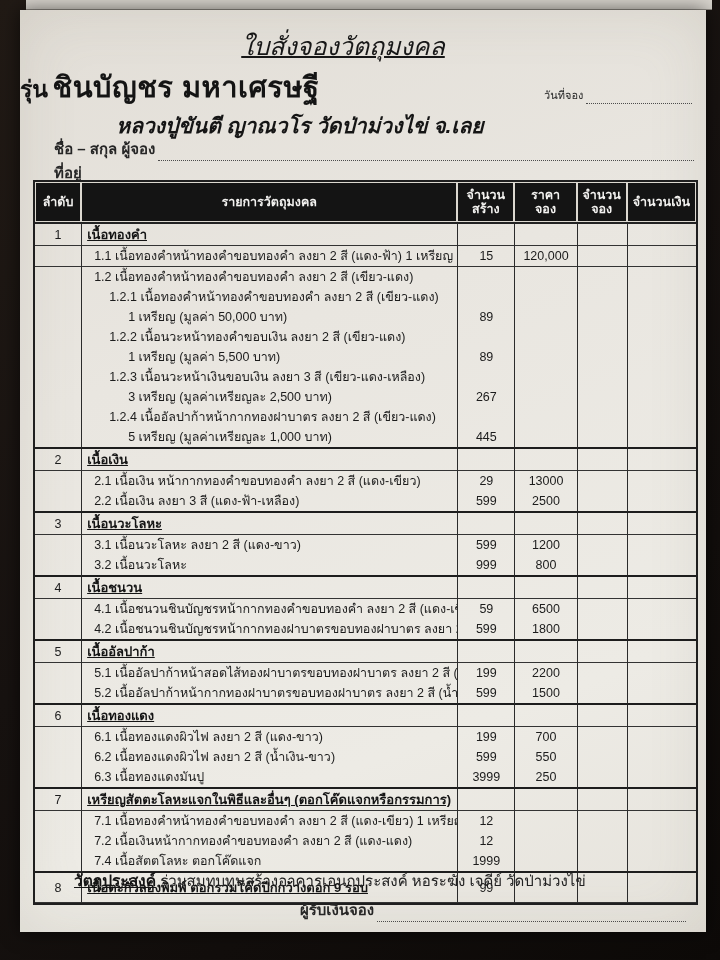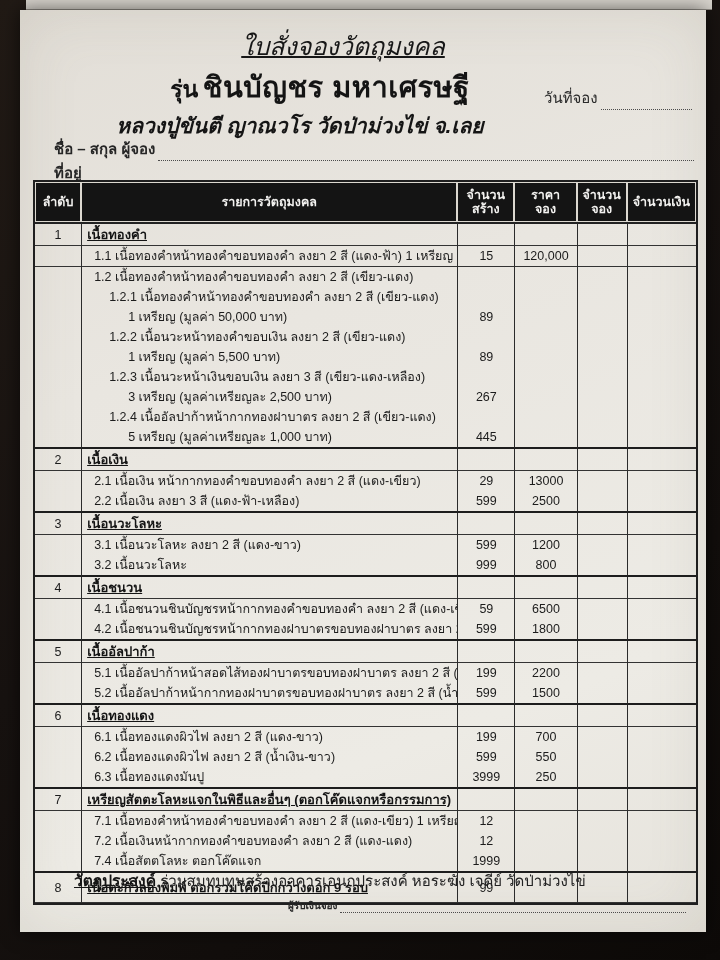--- a/index.html
+++ b/index.html
@@ -18,27 +18,27 @@
     background:linear-gradient(160deg,#e2ded7 0%,#e9e6e0 35%,#edebe5 75%,#e6e3dc 100%);
     box-shadow:0 0 18px rgba(0,0,0,.6), inset 0 0 60px rgba(120,110,95,.14);
   }
   
   .title{
     position:absolute;top:16px;left:0;width:646px;text-align:center;
     font-size:25px;font-weight:normal;font-style:italic;
     text-decoration:underline;text-decoration-thickness:2px;color:#171717;
   }
   .series{
-    position:absolute;top:54px;left:0;width:600px;text-align:center;color:#141414;
+    position:absolute;top:54px;left:0;width:600px;color:#141414;
   }
   .series .prefix{font-size:23px;font-weight:bold;}
   .series .name{font-size:29px;font-weight:bold;letter-spacing:.5px;}
   .date-field{
     position:absolute;top:76px;right:14px;width:148px;display:flex;align-items:flex-end;
-    font-size:15px;color:#2a2a2a;justify-content:space-between;
+    font-size:11px;color:#2a2a2a;justify-content:space-between;
   }
   .temple{
     position:absolute;top:99px;left:0;width:560px;text-align:center;
     font-size:21px;font-weight:bold;font-style:italic;color:#151515;
   }
   .fill-row{display:flex;align-items:flex-end;font-size:15px;font-weight:600;color:#262626;}
   .name-row{position:absolute;top:127px;left:34px;right:12px;}
   .addr-row{position:absolute;top:151px;left:34px;right:10px;}
   .dots{flex:1;margin-left:3px;border-bottom:1.5px dotted #4c4c4c;height:3px;}
   
@@ -66,22 +66,22 @@
   tr.b-thin td{border-bottom:1.3px solid #333;}
   tr.b-thick td{border-bottom:2.5px solid #1d1d1d;}
   tr.section td{border-bottom:1.3px solid #333;}
   td.col-num,td.col-made,td.col-price,td.col-qty,td.col-amt{text-align:center;}
   td.col-item span{display:inline-block;}
   .ind1{padding-left:12px}.ind2{padding-left:27px}.ind3{padding-left:46px}
   .sec{font-weight:bold;text-decoration:underline;padding-left:5px;font-size:13px;color:#141414;}
   
   .purpose{position:absolute;top:858px;left:14px;font-size:15px;color:#222;}
   .purpose .p-label{font-weight:bold;text-decoration:underline;font-size:15.5px;color:#141414;padding-left:40px;}
-  .receiver{position:absolute;top:888px;left:268px;right:20px;display:flex;align-items:flex-end;
-    font-size:10px;font-weight:600;color:#262626;}
+  .receiver{position:absolute;top:888px;left:280px;right:20px;display:flex;align-items:flex-end;
+    font-size:15px;font-weight:600;color:#262626;}
 </style>
 </head>
 <body>
 
 <div class="back-sheet"></div>
 
 <div class="paper">
 
   <div class="title">ใบสั่งจองวัตถุมงคล</div>
 

